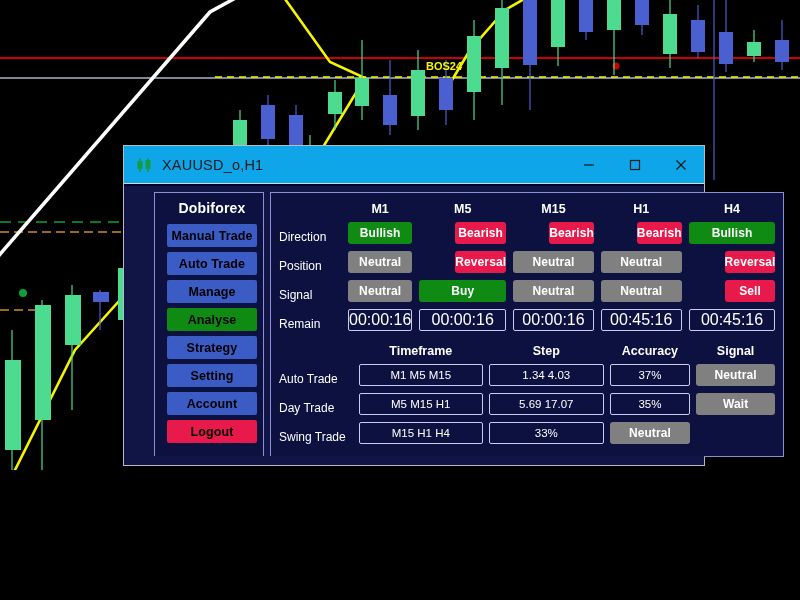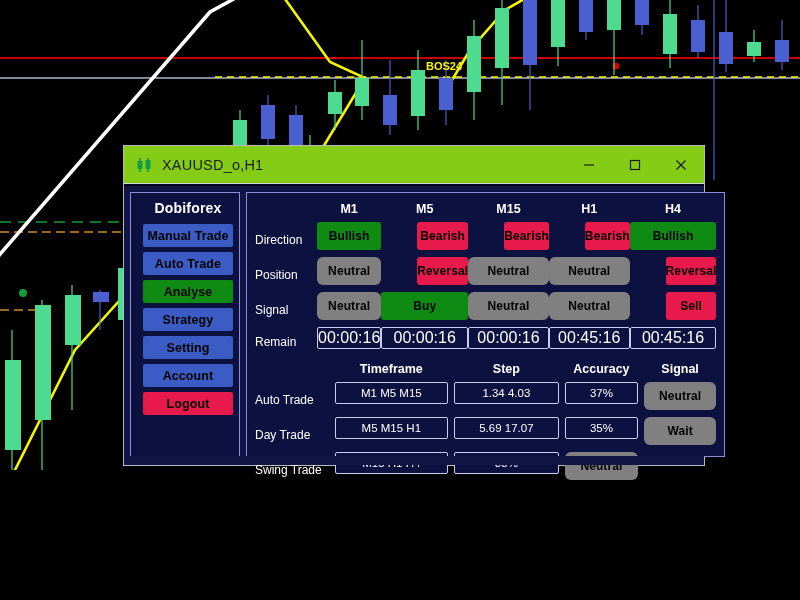--- a/index.html
+++ b/index.html
@@ -16,21 +16,21 @@
   #chart svg { display: block; }
 
   
   #app-window {
     position: absolute;
     left: 124px; top: 146px;
     width: 580px; height: 319px;
     box-shadow: 0 0 0 1px #b9b9c4;
   }
   #title-bar {
-    height: 38px; background: #84cc16;
+    height: 38px; background: #0ea5e9;
     display: flex; align-items: center;
     padding: 0 0 0 10px;
     border-bottom: 1px solid #d6d6dd;
   }
   #title-icon { width: 20px; height: 20px; margin-right: 8px; flex: 0 0 auto; }
   #title-text {
     font-size: 14.5px; color: #1c1c1c; letter-spacing: .2px;
     flex: 1 1 auto; white-space: nowrap;
   }
   .win-btn {
@@ -54,20 +54,21 @@
   }
 
   
   #sidebar {
     width: 110px; flex: 0 0 110px;
     border: 1px solid #8a90d8;
     background: #0d1140;
     padding: 5px 6px 6px 12px;
     display: flex; flex-direction: column; gap: 5px;
     align-items: stretch;
+    margin-left: 24px;
   }
   #brand {
     text-align: center; color: #ffffff; font-weight: bold;
     font-size: 14px; padding: 2px 0 3px 0; letter-spacing: .2px;
   }
   .nav-btn {
     height: 23px; border-radius: 2px;
     display: flex; align-items: center; justify-content: center;
     color: #000000; font-weight: bold; font-size: 12.5px;
     background: #3b5cc4; letter-spacing: .1px;
@@ -79,39 +80,39 @@
   
   #content {
     flex: 1 1 auto;
     border: 1px solid #8a90d8;
     background: #0d1140;
     padding: 7px 8px 8px 8px;
     display: flex; flex-direction: column;
   }
 
   
-  .grid-top { display: grid; grid-template-columns: 62px repeat(5, 1fr); }
+  .grid-top { display: grid; grid-template-columns: 62px repeat(5, 1fr); column-gap: 7px; }
   .grid-top .colhead {
     text-align: center; color: #fff; font-weight: bold;
     font-size: 12.5px; padding: 2px 0 6px 0;
   }
   .rowlabel {
     color: #ffffff; font-weight: normal; font-size: 12px;
     display: flex; align-items: center; white-space: nowrap;
   }
   .cell-btn {
-    height: 28px; border-radius: 3px;
+    height: 22px; border-radius: 3px;
     display: flex; align-items: center; justify-content: center;
-    color: #000000; font-weight: bold; font-size: 12px;
+    color: #ffffff; font-weight: bold; font-size: 12px;
     letter-spacing: .1px; cursor: pointer; user-select: none;
     margin-bottom: 7px;
   }
   .c-green { background: #0f8a13; }
   .c-red   { background: #e8194b; margin-left: 36px; }
-  .c-gray  { background: #808080; border-radius: 6px; }
+  .c-gray  { background: #808080; }
   .cell-box {
     height: 22px; border: 1px solid #c9ccee; border-radius: 2px;
     background: #0d1140;
     display: flex; align-items: center; justify-content: center;
     color: #ffffff; font-size: 16px; margin-bottom: 7px;
   }
 
   
   .grid-bot { display: grid; grid-template-columns: 74px 1.55fr 1.45fr 1fr 1fr; column-gap: 6px; margin-top: 4px; }
   .grid-bot .colhead {
@@ -307,20 +308,21 @@
           </svg>
       </span>
     </div>
 
     <div id="panel-body">
 
       <div id="sidebar">
         <div id="brand">Dobiforex</div>
         <div class="nav-btn">Manual Trade</div>
         <div class="nav-btn">Auto Trade</div>
+        <div class="nav-btn">Manage</div>
         <div class="nav-btn active">Analyse</div>
         <div class="nav-btn">Strategy</div>
         <div class="nav-btn">Setting</div>
         <div class="nav-btn">Account</div>
         <div class="nav-btn danger">Logout</div>
       </div>
 
       <div id="content">
 
         <div class="grid-top">

